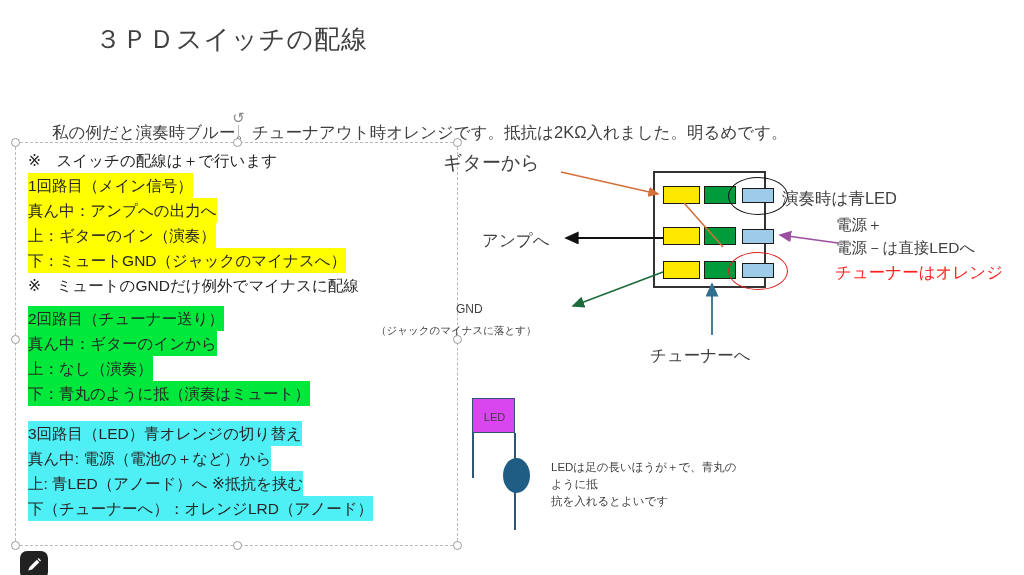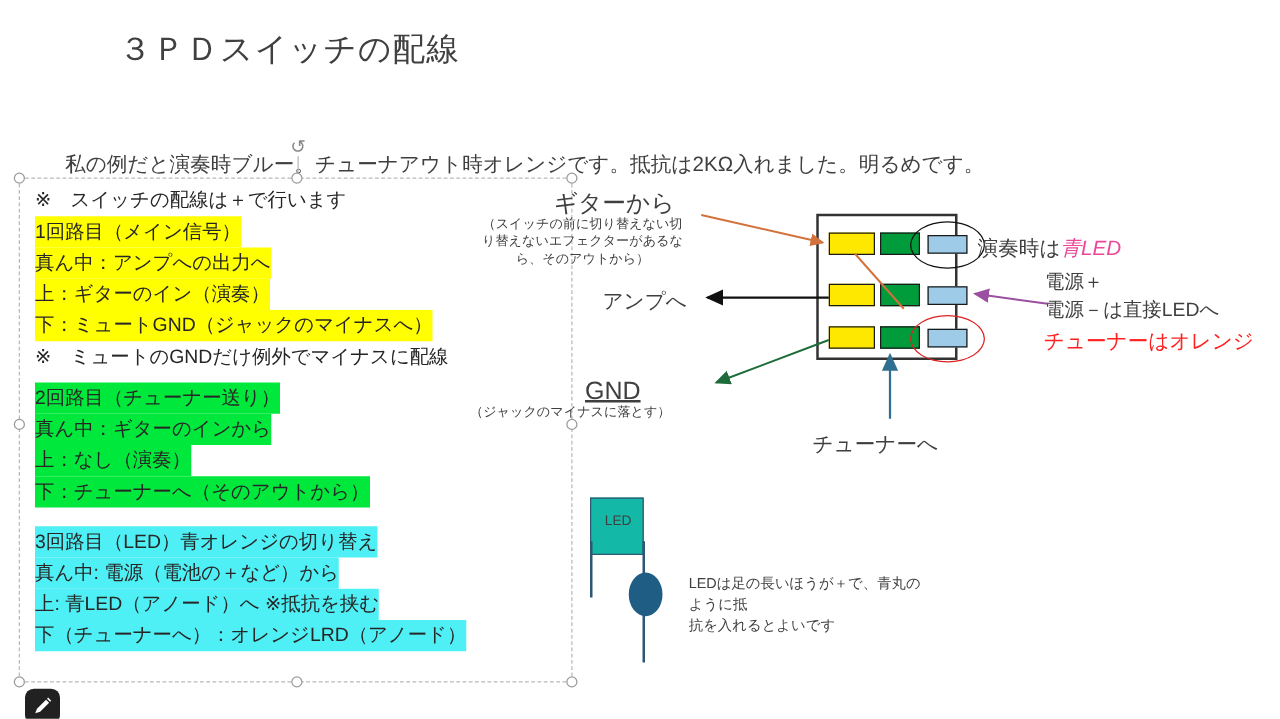--- a/index.html
+++ b/index.html
@@ -48,47 +48,47 @@
 
   #block-main{left:28px;top:148px;}
   #block-tuner{left:28px;top:306px;}
   #block-led{left:28px;top:421px;}
 
   
   .callout{position:absolute;white-space:pre;color:#3f3f3f;}
   #lbl-guitar-from{left:443px;top:150px;font-size:19px;}
   #cap-guitar-from{left:378px;top:172px;font-size:10.5px;line-height:14px;text-align:center;width:176px;white-space:pre-line;}
   #lbl-amp{left:482px;top:230px;font-size:16.5px;}
-  #lbl-gnd{left:468px;top:302px;font-size:20px;text-decoration:underline;}
+  #lbl-gnd{left:456px;top:302px;font-size:12px;}
   #cap-gnd{left:376px;top:323px;font-size:10.5px;line-height:14px;}
   #lbl-tuner-to{left:650px;top:345px;font-size:16.5px;}
 
   
   #lbl-blue-led{position:absolute;left:782px;top:188px;font-size:16.5px;white-space:pre;color:#3f3f3f;}
-  #lbl-blue-led .blue{color:#ec4899;font-style:italic;}
+  #lbl-blue-led .blue{color:#404040;}
   #lbl-power-plus{position:absolute;left:836px;top:215px;font-size:15.5px;white-space:pre;color:#3f3f3f;}
   #lbl-power-minus{position:absolute;left:836px;top:238px;font-size:15.5px;white-space:pre;color:#3f3f3f;}
   #lbl-tuner-orange{position:absolute;left:790px;top:262px;font-size:16.5px;white-space:pre;color:#ff2020;margin-left:45px;}
 
   
   #switch-body{
     position:absolute;left:653px;top:171px;width:113px;height:117px;
     border:2px solid #333333;background:#ffffff;box-sizing:border-box;
   }
   .lug{position:absolute;box-sizing:border-box;border:1.4px solid #1a1a1a;}
   .lug.y{background:#ffe800;}
   .lug.g{background:#009c3c;}
   .lug.b{background:#9dcbe8;}
 
   .ring{position:absolute;border-radius:50%;box-sizing:border-box;background:transparent;}
 
   
   #led-box{
-    position:absolute;left:472px;top:398px;width:43px;height:46px;
-    border:1.4px solid #2f5673;background:#14b8a6;box-sizing:border-box;
+    position:absolute;left:472px;top:398px;width:43px;height:35px;
+    border:1.4px solid #2f5673;background:#d946ef;box-sizing:border-box;
   }
   #led-box-label{
     position:absolute;left:0;top:0;width:43px;height:35px;
     display:flex;align-items:center;justify-content:center;
     font-size:11px;color:#3f3f3f;
   }
   .wire{position:absolute;background:#2f5673;}
   #led-dot{
     position:absolute;left:503px;top:458px;width:27px;height:35px;
     border-radius:50%;background:#1f5d85;
@@ -123,27 +123,24 @@
   <div class="handle" style="left:11px;  top:138px;"></div>
   <div class="handle" style="left:233px; top:138px;"></div>
   <div class="handle" style="left:453px; top:138px;"></div>
   <div class="handle" style="left:11px;  top:335px;"></div>
   <div class="handle" style="left:453px; top:335px;"></div>
   <div class="handle" style="left:11px;  top:541px;"></div>
   <div class="handle" style="left:233px; top:541px;"></div>
   <div class="handle" style="left:453px; top:541px;"></div>
 
   <div class="txtblock hl-y" id="block-main"><span class="ln">※　スイッチの配線は＋で行います</span><span class="ln hi">1回路目（メイン信号）</span><span class="ln hi">真ん中：アンプへの出力へ</span><span class="ln hi">上：ギターのイン（演奏）</span><span class="ln hi">下：ミュートGND（ジャックのマイナスへ）</span><span class="ln">※　ミュートのGNDだけ例外でマイナスに配線</span></div>
-  <div class="txtblock hl-g" id="block-tuner"><span class="ln hi">2回路目（チューナー送り）</span><span class="ln hi">真ん中：ギターのインから</span><span class="ln hi">上：なし（演奏）</span><span class="ln hi">下：チューナーへ（そのアウトから）</span></div>
+  <div class="txtblock hl-g" id="block-tuner"><span class="ln hi">2回路目（チューナー送り）</span><span class="ln hi">真ん中：ギターのインから</span><span class="ln hi">上：なし（演奏）</span><span class="ln hi">下：青丸のように抵（演奏はミュート）</span></div>
   <div class="txtblock hl-c" id="block-led"><span class="ln hi">3回路目（LED）青オレンジの切り替え</span><span class="ln hi">真ん中: 電源（電池の＋など）から</span><span class="ln hi">上: 青LED（アノード）へ ※抵抗を挟む</span><span class="ln hi">下（チューナーへ）：オレンジLRD（アノード）</span></div>
 
   <div class="callout" id="lbl-guitar-from">ギターから</div>
-  <div class="callout" id="cap-guitar-from">（スイッチの前に切り替えない切
-り替えないエフェクターがあるな
-ら、そのアウトから）</div>
   <div class="callout" id="lbl-amp">アンプへ</div>
   <div class="callout" id="lbl-gnd">GND</div>
   <div class="callout" id="cap-gnd">（ジャックのマイナスに落とす）</div>
   <div class="callout" id="lbl-tuner-to">チューナーへ</div>
 
   <div id="lbl-blue-led"><span>演奏時は</span><span class="blue">青LED</span></div>
   <div id="lbl-power-plus">電源＋</div>
   <div id="lbl-power-minus">電源－は直接LEDへ</div>
   <div id="lbl-tuner-orange">チューナーはオレンジ</div>
 

